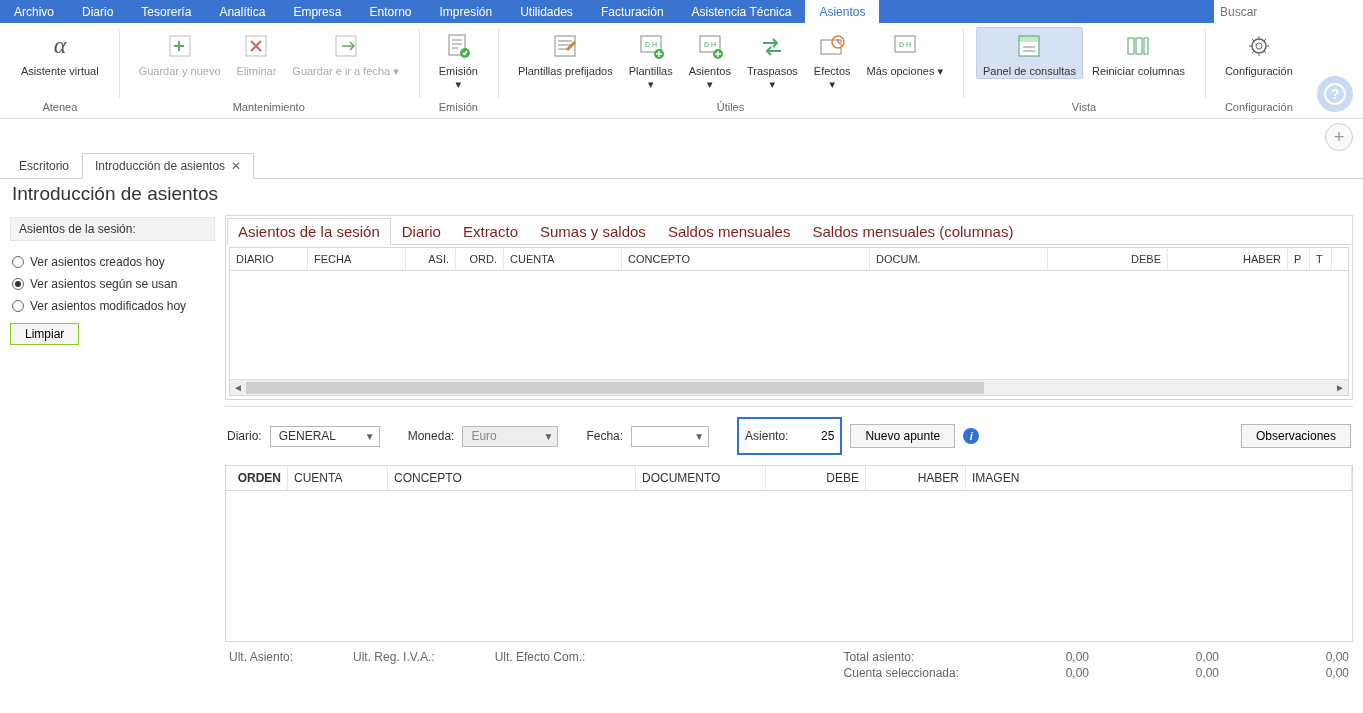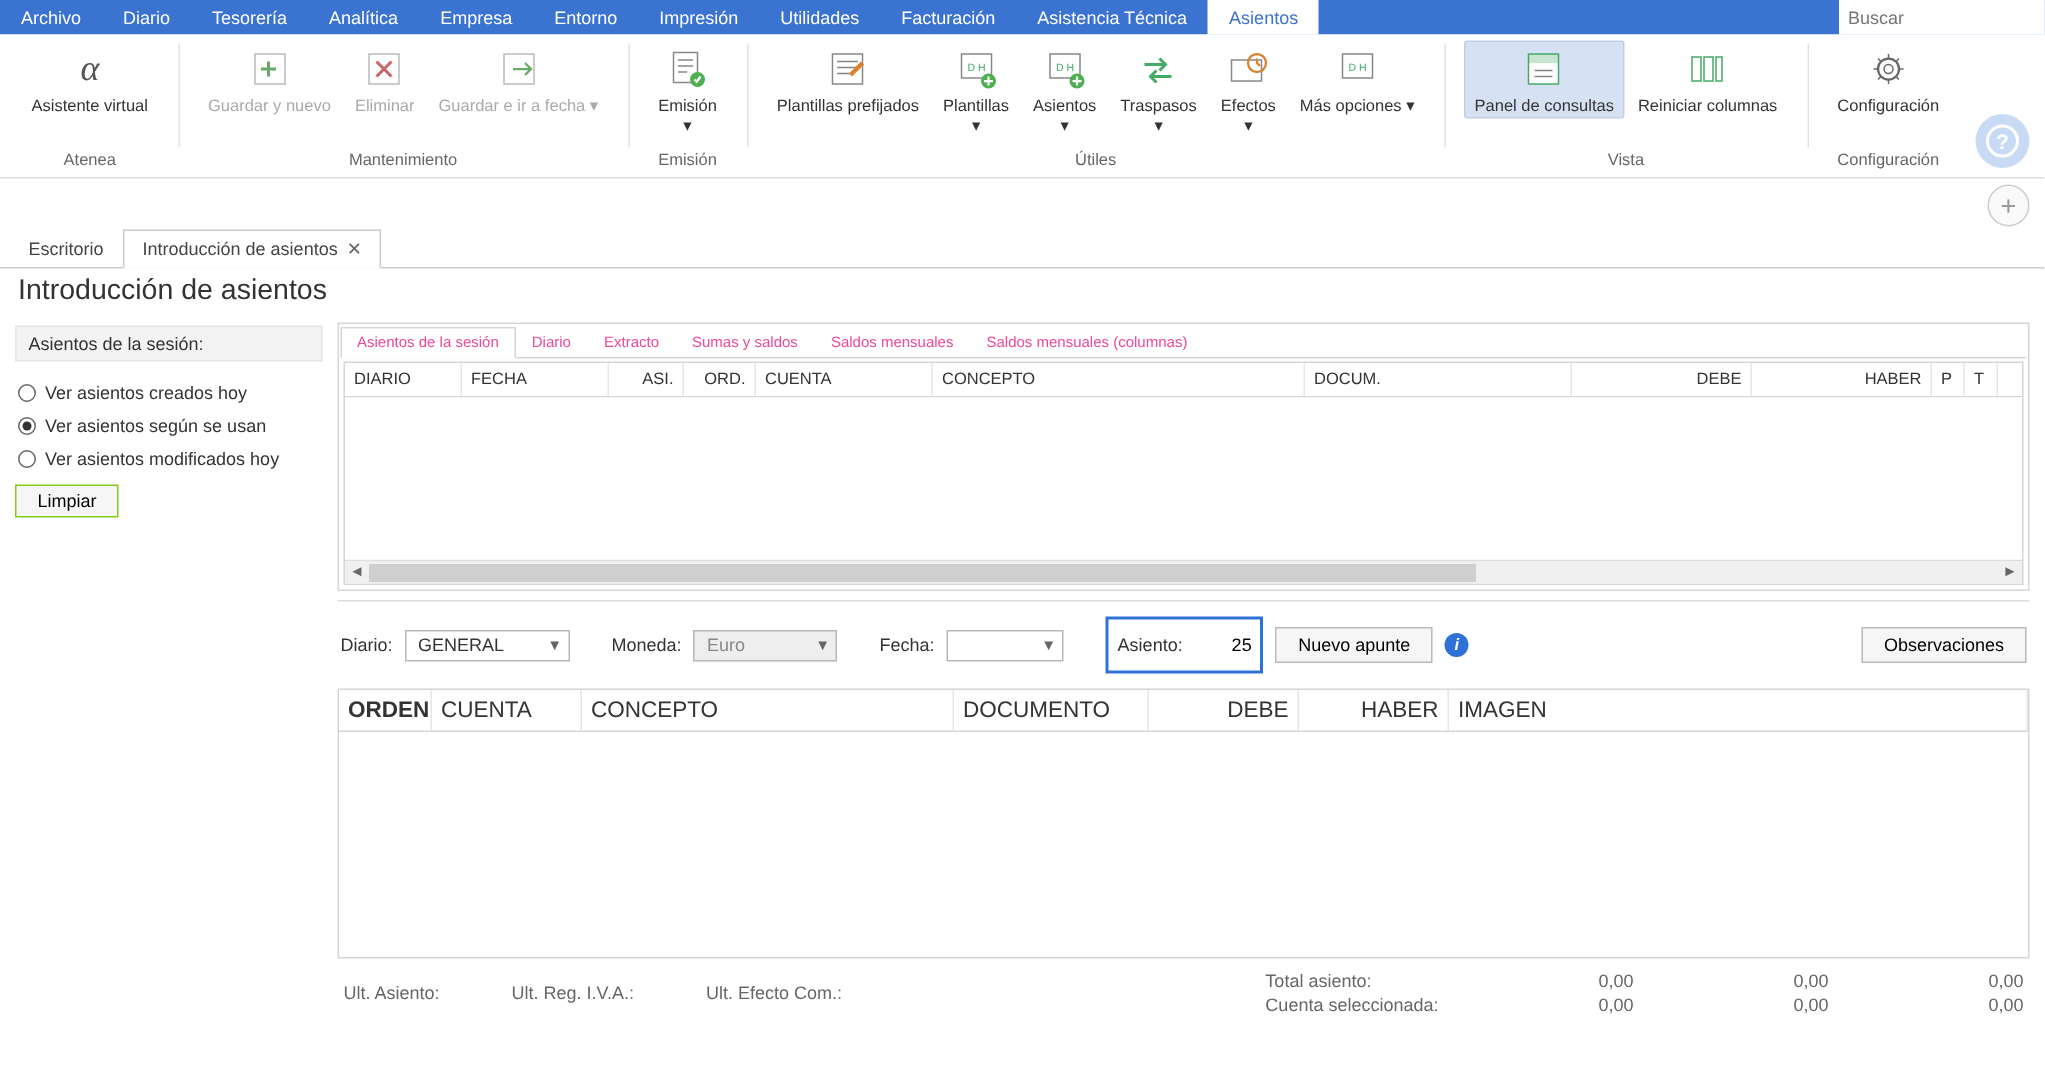--- a/index.html
+++ b/index.html
@@ -3,21 +3,21 @@
 <meta charset="utf-8">
 <style>
   * { box-sizing: border-box; margin:0; padding:0; }
   body { font-family: "Segoe UI", Tahoma, sans-serif; font-size:12px; color:#333; background:#fff; width:1363px; }
   
   
   .menubar { background:#3b73d1; color:#fff; height:23px; display:flex; align-items:stretch; }
   .menubar .menu-item { padding:4px 14px; cursor:pointer; font-size:12px; display:flex; align-items:center; }
   .menubar .menu-item.active { background:#fff; color:#3b73d1; }
   .menubar .spacer { flex:1; }
-  .menubar .search-box { background:#fff; width:137px; display:flex; align-items:center; }
+  .menubar .search-box { background:#fff; width:149px; display:flex; align-items:center; }
   .menubar .search-box input { border:none; outline:none; font-size:12px; padding:3px 6px; width:100%; color:#777; }
 
   
   .ribbon { background:#fff; border-bottom:1px solid #ddd; display:flex; padding:4px 6px 0 6px; height:96px; position:relative; }
   .rgroup { display:flex; flex-direction:column; align-items:center; padding:0 8px; border-right:1px solid transparent; }
   .rgroup-items { display:flex; gap:2px; flex:1; align-items:flex-start; }
   .rgroup-label { font-size:11px; color:#666; padding:3px 0 5px 0; }
   .rbtn { display:flex; flex-direction:column; align-items:center; justify-content:flex-start; padding:2px 6px 0 6px; min-width:48px; text-align:center; gap:3px; cursor:pointer; border:1px solid transparent; border-radius:2px; }
   .rbtn.disabled { color:#aaa; }
   .rbtn.active { background:#d6e2f4; border:1px solid #c1cfe6; }
@@ -40,21 +40,21 @@
   .page-title { font-size:19px; font-weight:400; padding:4px 0 4px 12px; }
   .section-title { background:#f3f3f3; padding:4px 8px; font-size:12px; border:1px solid #e6e6e6; margin-bottom:10px;}
   .radio-row { display:flex; align-items:center; gap:6px; padding:4px 2px; font-size:12px;}
   .radio { width:12px; height:12px; border:1px solid #666; border-radius:50%; display:inline-flex; align-items:center; justify-content:center;}
   .radio.checked::after { content:""; width:6px; height:6px; background:#333; border-radius:50%;}
   .btn { border:1px solid #84cc16; background:#f6f6f6; padding:3px 14px; font-size:12px; cursor:pointer; margin-top:6px;}
   
   .main { flex:1; padding:6px 10px 0 0; }
   .panel-border { border:1px solid #d6d6d6; padding:1px; }
   .inner-tabs { display:flex; border-bottom:1px solid #d6d6d6; }
-  .inner-tab { padding:4px 10px; font-size:10px; color:#ec4899; border:1px solid transparent; position:relative; top:1px; cursor:pointer;}
+  .inner-tab { padding:4px 10px; font-size:15px; color:#7f1d1d; border:1px solid transparent; position:relative; top:1px; cursor:pointer;}
   .inner-tab.active { border:1px solid #d6d6d6; border-bottom:1px solid #fff; background:#fff;}
   
   .grid { border:1px solid #d6d6d6; margin:2px;}
   .grid-header { display:flex; background:#fff; border-bottom:1px solid #d6d6d6;}
   .grid-header .cell { padding:5px 6px; font-size:11px; border-right:1px solid #e6e6e6; overflow:hidden;}
   .grid-body { height:108px; background:#fff; overflow:hidden; position:relative;}
   .hscroll { height:16px; background:#f0f0f0; border-top:1px solid #ddd; display:flex; align-items:center;}
   .hscroll .arrow { width:16px; text-align:center; color:#666; font-size:10px;}
   .hscroll .track { flex:1; height:12px; background:#f0f0f0; position:relative;}
   .hscroll .thumb { position:absolute; left:0; top:0; height:12px; width:68%; background:#cfcfcf;}
@@ -64,25 +64,25 @@
   .select { border:1px solid #b8b8b8; background:#fff; display:flex; align-items:center; padding:2px 4px; height:21px;}
   .select .v { flex:1; padding:0 4px;}
   .select .caret { color:#666; font-size:10px;}
   .asiento-box { border:2px solid #2f72d6; display:flex; align-items:center; padding:2px 6px; gap:6px; height:38px;}
   .asiento-box input { border:none; outline:none; text-align:right; width:40px; font-size:12px;}
   .info-icon { width:16px; height:16px; border-radius:50%; background:#2f72d6; color:#fff; display:flex; align-items:center; justify-content:center; font-size:11px; font-weight:bold; font-style:italic;}
   .btn2 { border:1px solid #b9b9b9; background:#f6f6f6; padding:4px 14px; font-size:12px; cursor:pointer;}
 
   .grid2 { border:1px solid #d6d6d6;}
   .grid2-header { display:flex; border-bottom:1px solid #d6d6d6;}
-  .grid2-header .cell { padding:5px 6px; font-size:15px; border-right:1px solid #e6e6e6;}
+  .grid2-header .cell { padding:5px 6px; font-size:12px; border-right:1px solid #e6e6e6;}
   .grid2-body { height:150px; background:#fff;}
 
   .footer { display:flex; padding:8px 4px 0 4px; font-size:12px; color:#666;}
-  .footer .left { display:flex; gap:48px;align-items:center;}
+  .footer .left { display:flex; gap:60px;}
   .footer .right { margin-left:auto; display:grid; grid-template-columns:auto 120px 120px 120px; gap:2px 10px; text-align:right;}
   .footer .right .lab { text-align:left;}
 
   svg { display:block;}
 </style>
 </head>
 <body>
 
 <div class="menubar">
   <div class="menu-item">Archivo</div>

